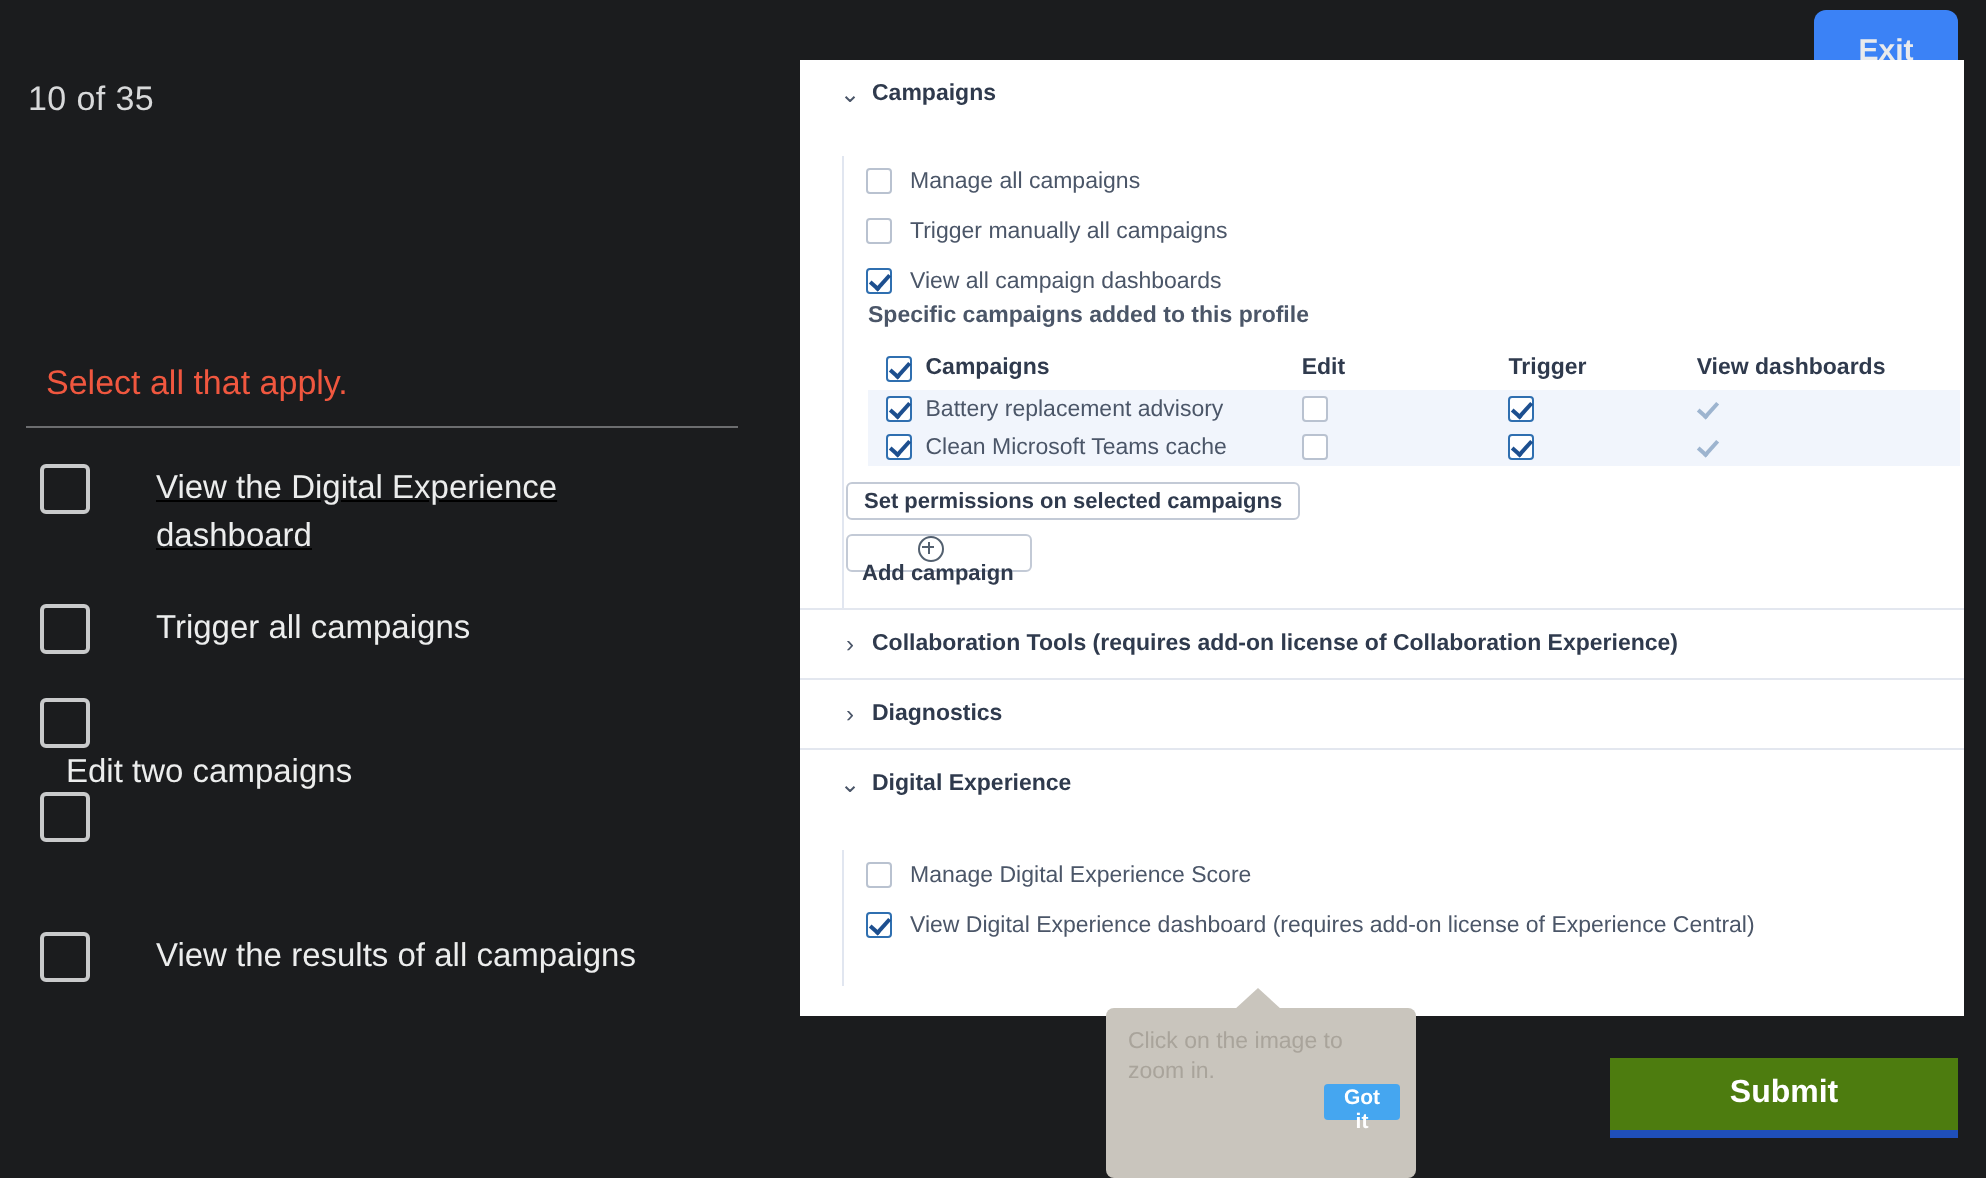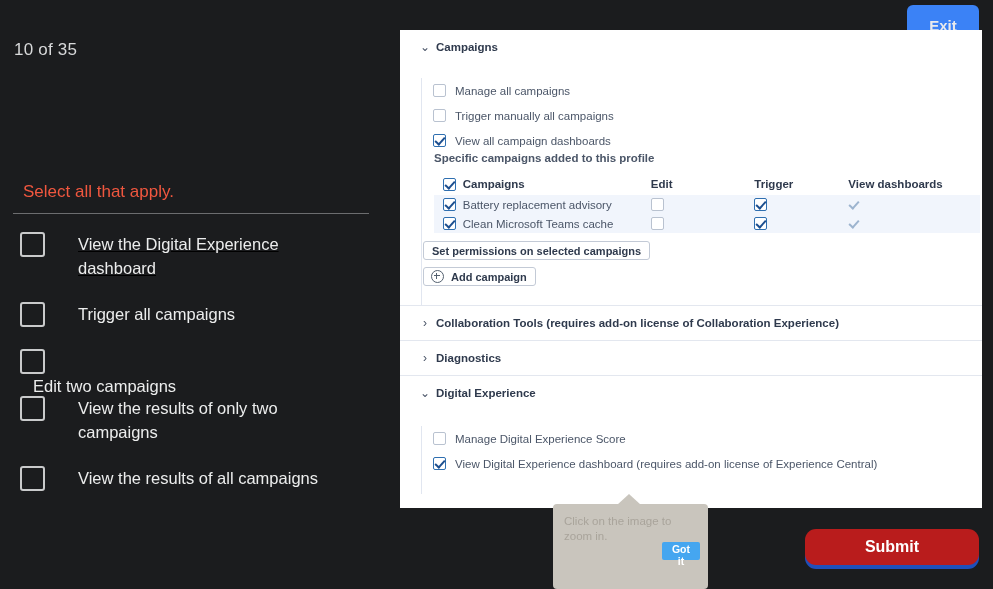--- a/index.html
+++ b/index.html
@@ -50,21 +50,21 @@
   
   #exit-button{
     position:absolute;right:14px;top:5px;width:72px;height:40px;
     background:#3b82f6;border:none;border-radius:6px;
     box-shadow:0 4px 0 #0e2a5c;
     color:#e9eaec;font-size:15px;font-weight:bold;
     font-family:"Liberation Sans",sans-serif;cursor:pointer;
   }
   #submit-button{
     position:absolute;left:805px;top:529px;width:174px;height:36px;
-    background:#b91c1c;border:none;border-radius:11px;
+    background:#4d7c0f;border:none;border-radius:0;
     box-shadow:0 4px 0 #1f4fba;
     color:#ffffff;font-size:16px;font-weight:bold;
     font-family:"Liberation Sans",sans-serif;cursor:pointer;
   }
 
   
   #permission-panel{
     position:absolute;left:400px;top:30px;width:582px;height:478px;
     background:#ffffff;overflow:hidden;
   }
@@ -190,21 +190,20 @@
       <span class="option-label">Trigger all campaigns</span>
     </div>
 
     <div class="option-row" style="top:117px;flex-direction:column;">
       <span class="option-box"></span>
       <span class="option-label">Edit two campaigns</span>
     </div>
 
     <div class="option-row" style="top:164px;">
       <span class="option-box"></span>
-      <span class="option-label">View the results of only two campaigns</span>
     </div>
 
     <div class="option-row" style="top:234px;">
       <span class="option-box"></span>
       <span class="option-label">View the results of all campaigns</span>
     </div>
 
   </div>
 </div>
 
@@ -281,21 +280,21 @@
           </span>
         </div>
 
       </div>
 
       <div style="display:block;">
         <button class="btn-outline">Set permissions on selected campaigns</button>
       </div>
 
       <div style="display:block;">
-        <button class="btn-outline" style="margin-top:7px;padding-left:7px;">
+        <button class="btn-outline" style="margin-top:7px;padding-left:7px;flex-direction:column;">
           <span class="plus-icon"></span>
           <span>Add campaign</span>
         </button>
       </div>
 
       <div style="height:18px;"></div>
     </div>
     <div class="section-divider"></div>
   </div>
 

